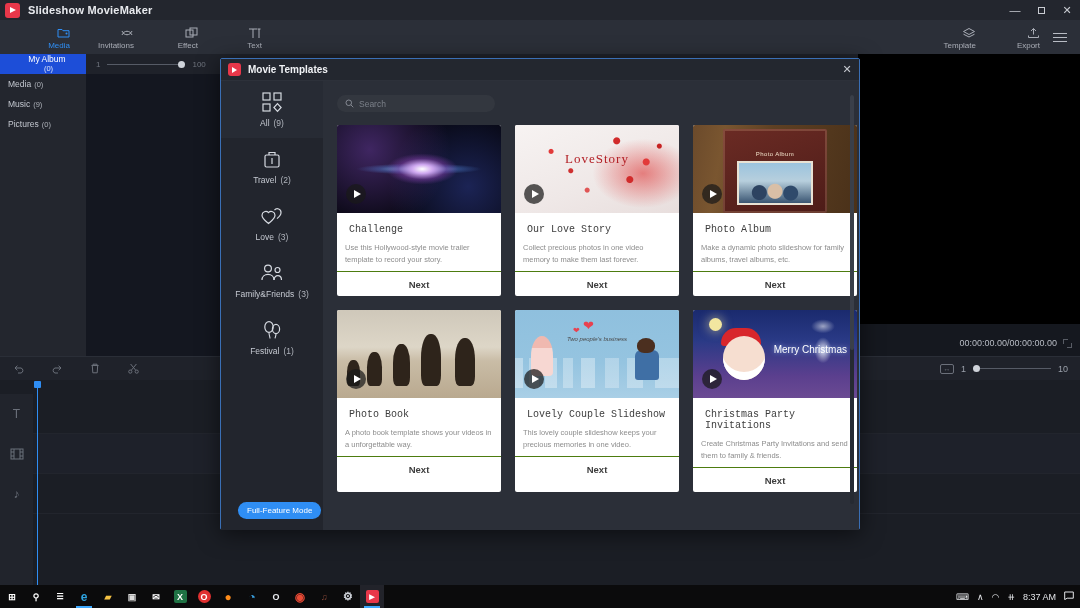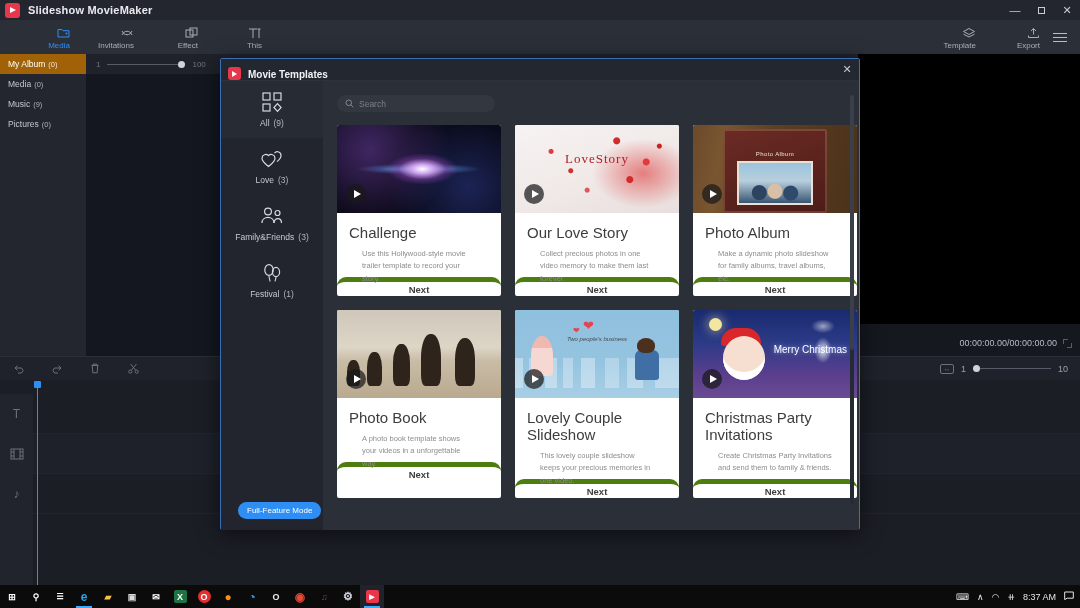--- a/index.html
+++ b/index.html
@@ -57,21 +57,21 @@
 
   
   .media-panel {
     position: absolute; top: 54px; left: 0; width: 86px; height: 302px;
     background: #23262e;
   }
   .media-item {
     height: 20px; display: flex; align-items: center; padding-left: 8px;
     color: #c3c7cf; font-size: 8.5px;
   }
-  .media-item.selected { background: #a16207; color: #fff; }
+  .media-item.selected { background: #1d4ed8; color: #fff; flex-direction: column; }
   .media-item .cnt { font-size: 7.5px; margin-left: 3px; opacity: .85; }
 
   .zoomrow {
     position: absolute; top: 54px; left: 86px; width: 772px; height: 20px;
     background: #1f222a; display: flex; align-items: center; color: #6f747e;
     font-size: 8px;
   }
   .zoomrow .lbl1 { margin-left: 10px; }
   .zoom-track {
     width: 78px; height: 1px; background: #565b66; margin: 0 7px;
@@ -158,21 +158,21 @@
   .tb-right { margin-left: auto; display: flex; align-items: center;
     color: #e3e5e8; font-size: 9px; padding-right: 6px; gap: 8px; }
 
   
   .modal-shadow {
     position: absolute; top: 58px; left: 220px; width: 640px; height: 472px;
     background: #1c2029; border: 1px solid #3a6fb5; border-radius: 2px;
     box-shadow: 0 4px 22px rgba(0,0,0,.55);
   }
   .modal-head {
-    height: 22px; background: #23272f; display: flex; align-items: flex-end;
+    height: 22px; background: #23272f; display: flex; align-items: center;
     border-bottom: 1px solid #2d313a;
   }
   .modal-logo { width: 13px; height: 13px; border-radius: 3px; background: #e8374a;
     margin-left: 7px; position: relative; flex: none; }
   .modal-logo::after { content: ""; position: absolute; left: 4px; top: 3.5px;
     border-left: 5px solid #fff; border-top: 3px solid transparent; border-bottom: 3px solid transparent; }
   .modal-title { color: #f0f2f5; font-size: 10px; font-weight: bold; margin-left: 7px; }
   .modal-close { margin-left: auto; width: 24px; height: 22px; display: flex;
     align-items: center; justify-content: center; color: #c6c9d0; font-size: 11px; }
 
@@ -209,25 +209,25 @@
   .thumb { width: 164px; height: 88px; position: relative; overflow: hidden; }
   .play-btn {
     position: absolute; left: 9px; bottom: 9px; width: 20px; height: 20px;
     border-radius: 50%; background: rgba(25,25,25,.72);
     display: flex; align-items: center; justify-content: center;
   }
   .play-btn::after {
     content: ""; border-left: 7px solid #fff; border-top: 4.5px solid transparent;
     border-bottom: 4.5px solid transparent; margin-left: 2px;
   }
-  .card-name { color: #3d3d3d; font-size: 15px; padding: 11px 12px 0; }
-  .card-desc { color: #8d8d8d; font-size: 7.5px; line-height: 1.65; padding: 7px 25px 0; height: 36px; }
+  .card-name { color: #3d3d3d; font-size: 10px; padding: 11px 12px 0; font-family: Liberation Mono, monospace; }
+  .card-desc { color: #8d8d8d; font-size: 7.5px; line-height: 1.65; padding: 7px 8px 0; height: 36px; }
   .card-next {
-    border-top: 5px solid #4d7c0f; height: 19px; display: flex; align-items: center;
-    justify-content: center; color: #3d3d3d; font-size: 9.5px; font-weight: bold; border-radius: 9px;
+    border-top: 1px solid #4d7c0f; height: 25px; display: flex; align-items: center;
+    justify-content: center; color: #3d3d3d; font-size: 9.5px; font-weight: bold;
   }
   .mscroll {
     position: absolute; right: 5px; top: 14px; width: 4px; height: 409px;
     background: #262a32; border-radius: 2px;
   }
   .mscroll-thumb { width: 4px; height: 255px; background: #3a3f49; border-radius: 2px; }
 
   
   .t-challenge {
     background:
@@ -399,21 +399,21 @@
             </svg>
         </span>
         <span>Effect</span>
       </div>
       <div class="ribbon-item">
         <span class="ic">
           <svg width="14" height="12" viewBox="0 0 14 12">
               <path d="M1 2h8M5 2v9M11 2v9M9.5 2h3" fill="none" stroke="#a9adb6" stroke-width="1"></path>
             </svg>
         </span>
-        <span>This</span>
+        <span>Text</span>
       </div>
     </div>
     <div class="ribbon-right">
       <div class="ribbon-item">
         <span class="ic">
           <svg width="14" height="12" viewBox="0 0 14 12">
               <path d="M7 1.5l5.5 3L7 7.5 1.5 4.5z" fill="none" stroke="#a9adb6" stroke-width="1"></path>
               <path d="M1.5 7.2L7 10l5.5-2.8" fill="none" stroke="#a9adb6" stroke-width="1"></path>
             </svg>
         </span>
@@ -546,20 +546,31 @@
         <div class="cat active">
           <svg width="22" height="22" viewBox="0 0 22 22">
               <rect x="2" y="2" width="7" height="7" fill="none" stroke="#d6dae1" stroke-width="1.2"></rect>
               <rect x="13" y="2" width="7" height="7" fill="none" stroke="#d6dae1" stroke-width="1.2"></rect>
               <rect x="2" y="13" width="7" height="7" fill="none" stroke="#d6dae1" stroke-width="1.2"></rect>
               <path d="M16.5 12.6l3.6 3.9-3.6 3.9-3.6-3.9z" fill="none" stroke="#d6dae1" stroke-width="1.2"></path>
             </svg>
           <span class="cat-lbl">
             <span>All</span>
             <span class="cnt">(9)</span>
+          </span>
+        </div>
+        <div class="cat">
+          <svg width="22" height="22" viewBox="0 0 22 22">
+              <rect x="4" y="7" width="14" height="12" rx="1.5" fill="none" stroke="#d6dae1" stroke-width="1.2"></rect>
+              <path d="M8 7V4.5h6V7" fill="none" stroke="#d6dae1" stroke-width="1.2"></path>
+              <path d="M11 10v6" stroke="#d6dae1" stroke-width="1.2"></path>
+            </svg>
+          <span class="cat-lbl">
+            <span>Travel</span>
+            <span class="cnt">(2)</span>
           </span>
         </div>
         <div class="cat">
           <svg width="24" height="22" viewBox="0 0 24 22">
               <path d="M8.5 18.5C5 15.5 2 13.4 2 10.2A3.8 3.8 0 018.5 7.6 3.8 3.8 0 0115 10.2c0 3.2-3 5.3-6.5 8.3z" fill="none" stroke="#d6dae1" stroke-width="1.2"></path>
               <path d="M14.5 5.2A3.6 3.6 0 0121 7.7c0 2.3-1.8 4-4 5.9" fill="none" stroke="#d6dae1" stroke-width="1.2"></path>
             </svg>
           <span class="cat-lbl">
             <span>Love</span>
             <span class="cnt">(3)</span>

